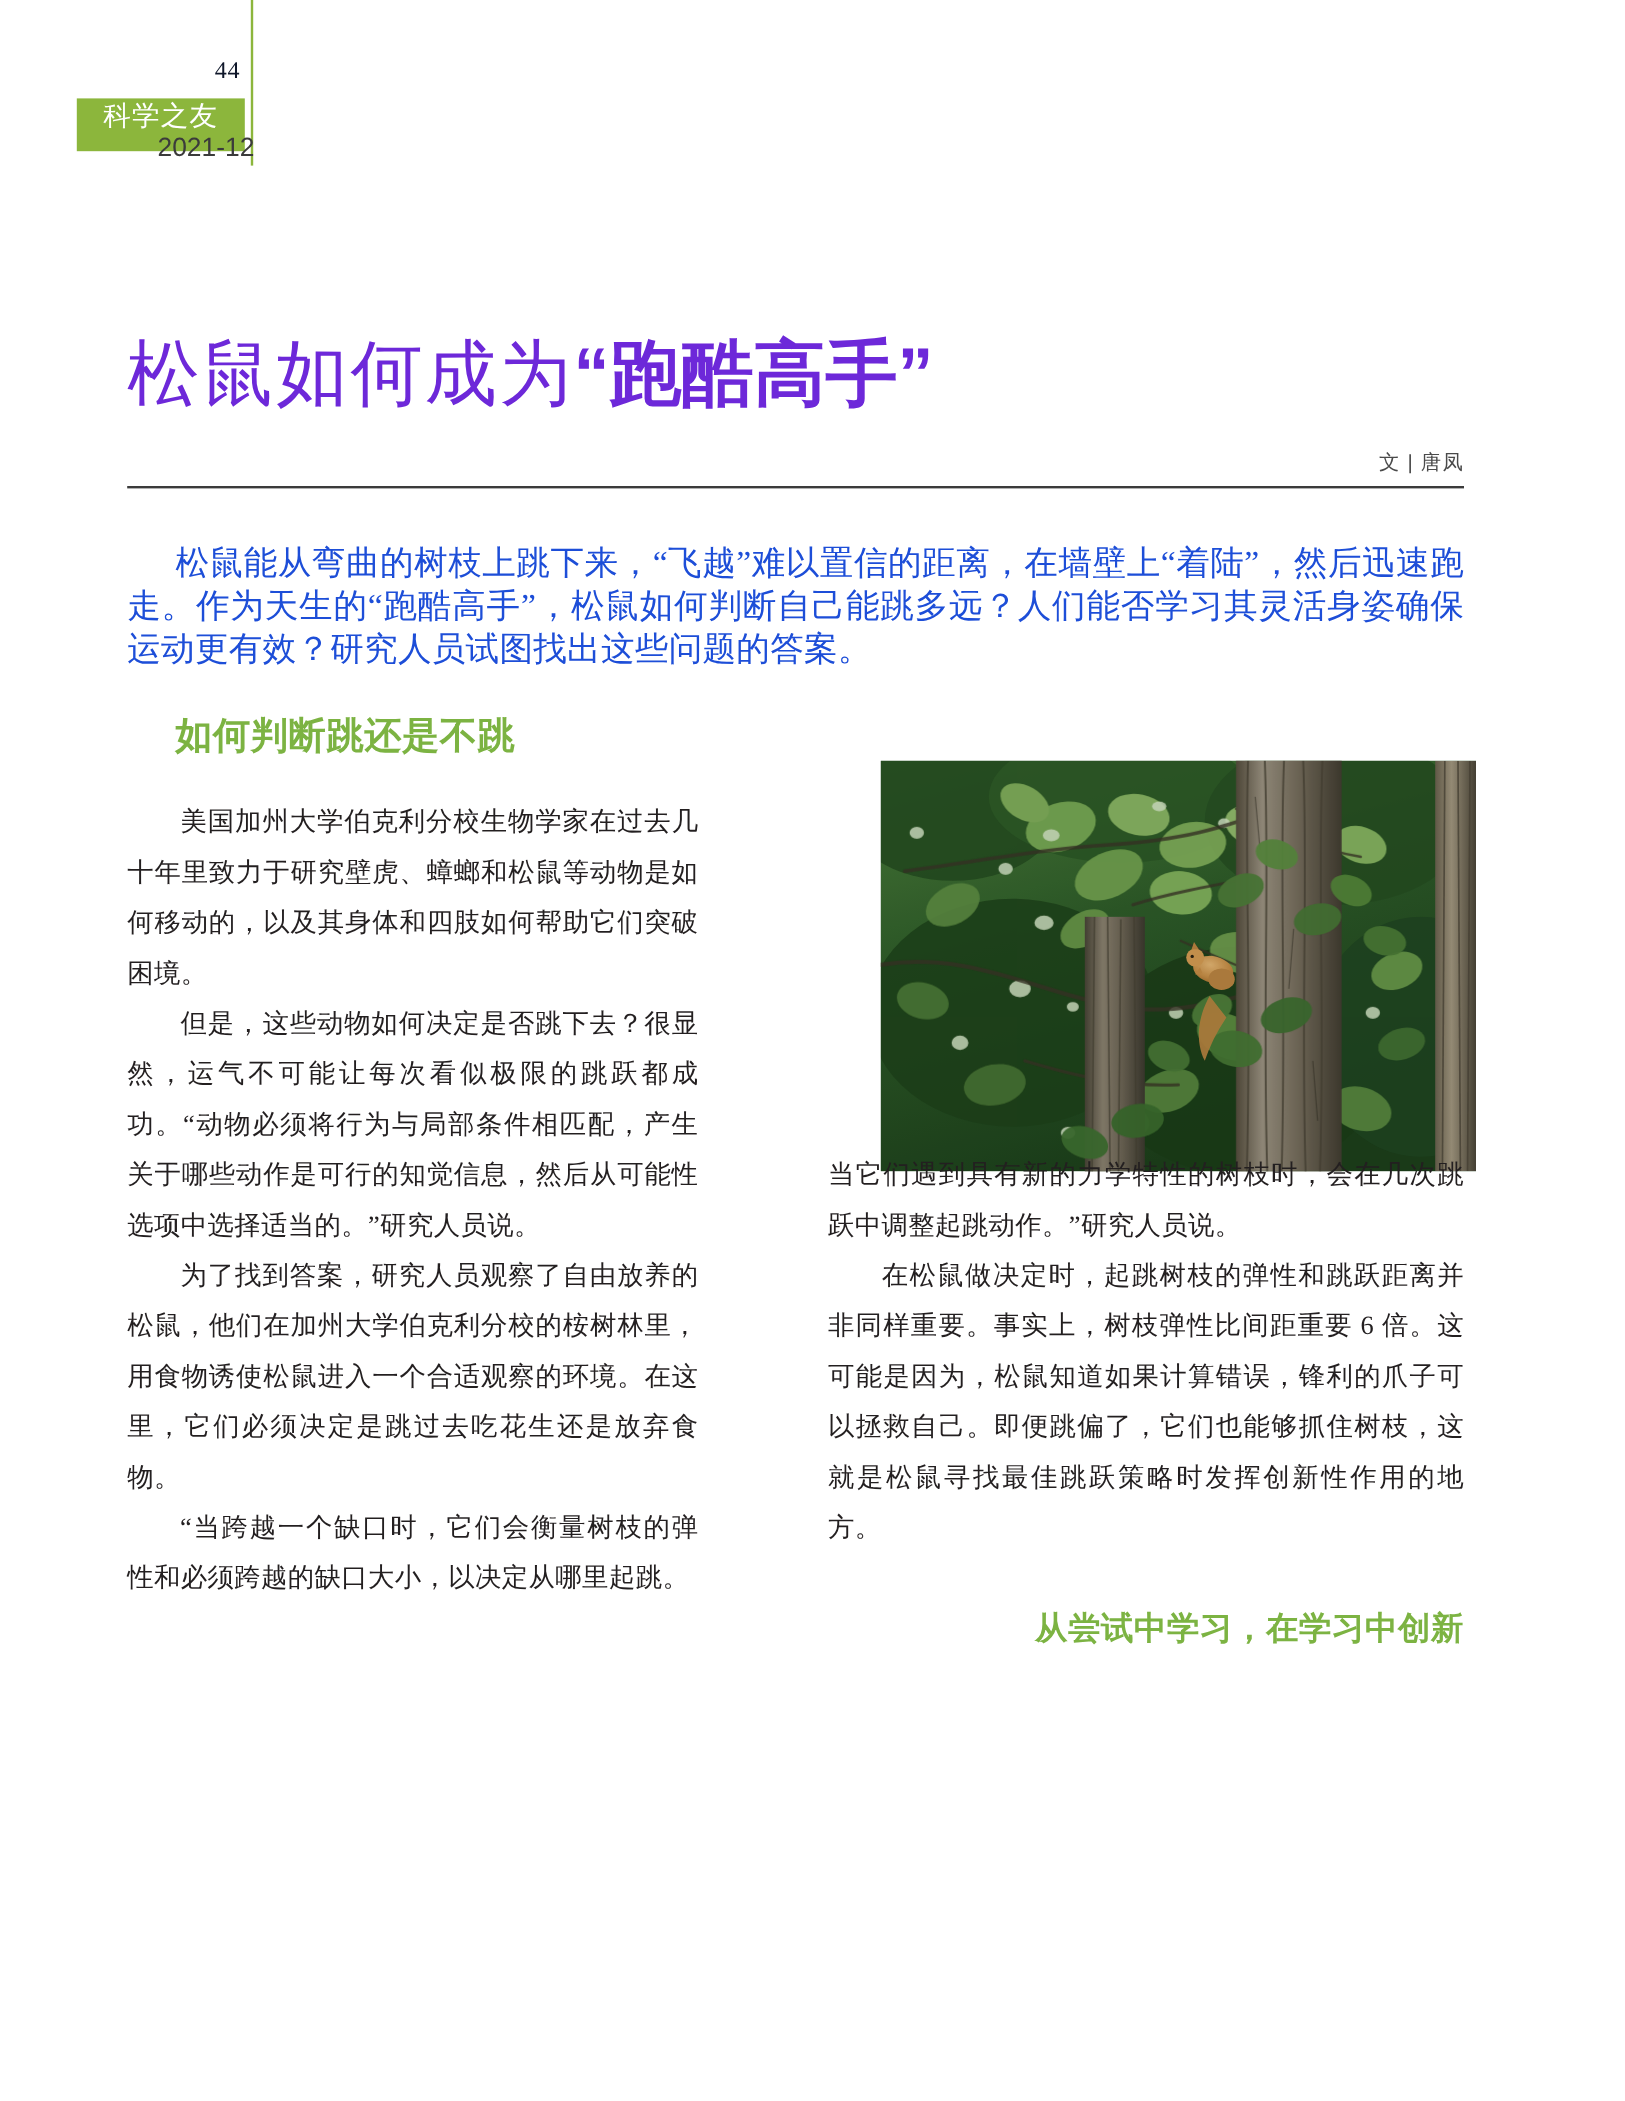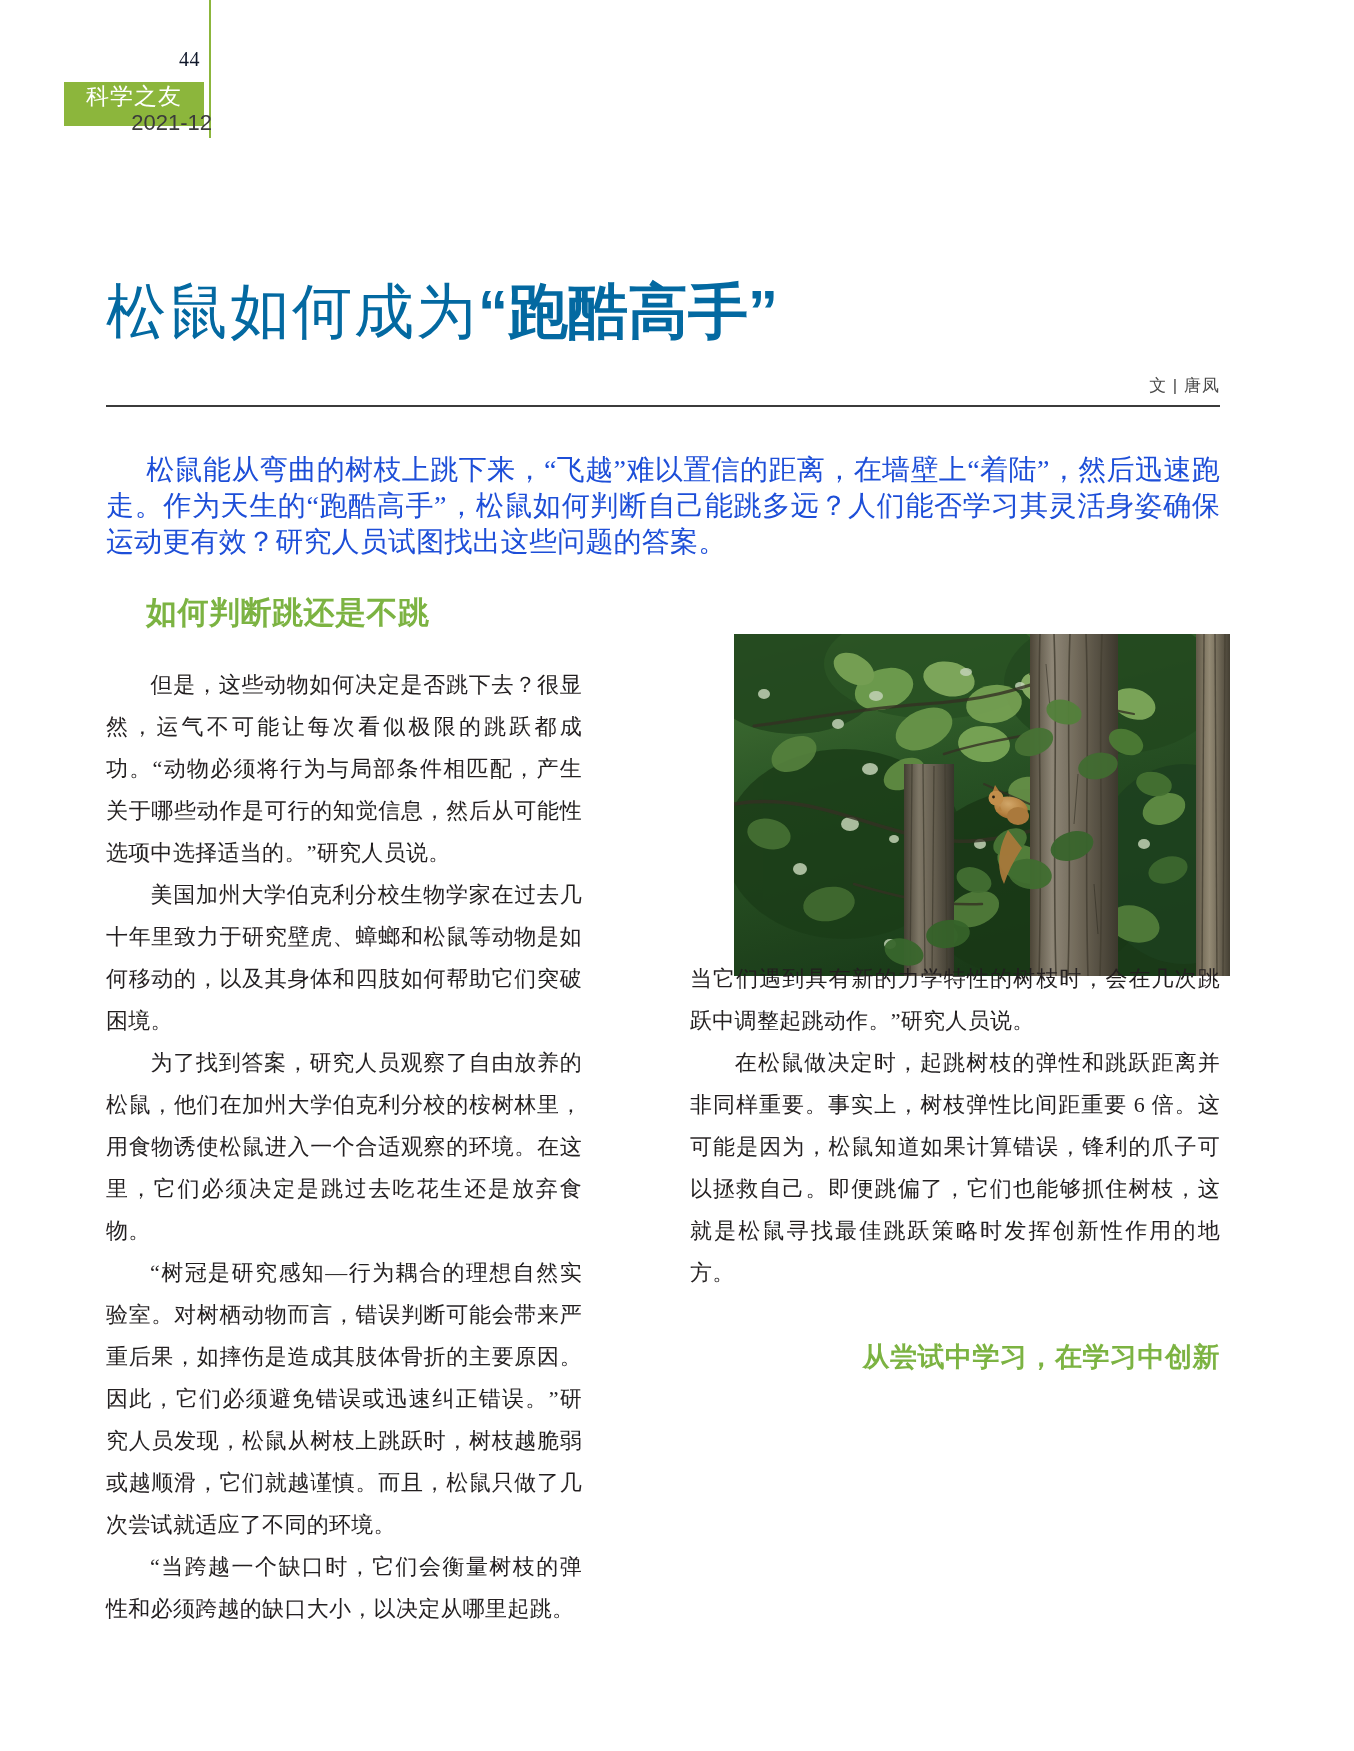--- a/index.html
+++ b/index.html
@@ -71,21 +71,21 @@
   
   #article-title {
     position: absolute;
     left: 106px;
     top: 236px;
     width: 1050px;
     font-family: "Liberation Sans", sans-serif;
     font-weight: bold;
     font-size: 60px;
     line-height: 72px;
-    color: #0369a1;
+    color: #6d28d9;
     white-space: nowrap;
   }
   #article-title .title-plain { font-weight: normal; letter-spacing: 2px; }
   #article-title .title-quoted { font-weight: bold; letter-spacing: 0px; }
 
   #byline {
     position: absolute;
     right: 134px;
     top: 376px;
     font-family: "Liberation Sans", sans-serif;
@@ -355,24 +355,23 @@
       </g>
 
       <rect x="0" y="0" width="496" height="342" fill="#0c2410" opacity="0.10"></rect>
     </svg>
   </div>
 </figure>
 
 <div class="col" id="col-left">
   <h2 class="section-heading">如何判断跳还是不跳</h2>
 
+  <p class="body-para"><span class="indent"></span><span>美国加州大学伯克利分校生物学家在过去几十年里致力于研究壁虎、蟑螂和松鼠等动物是如何移动的，以及其身体和四肢如何帮助它们突破困境。</span></p>
   <p class="body-para"><span class="indent"></span><span>但是，这些动物如何决定是否跳下去？很显然，运气不可能让每次看似极限的跳跃都成功。“动物必须将行为与局部条件相匹配，产生关于哪些动作是可行的知觉信息，然后从可能性选项中选择适当的。”研究人员说。</span></p>
-  <p class="body-para"><span class="indent"></span><span>美国加州大学伯克利分校生物学家在过去几十年里致力于研究壁虎、蟑螂和松鼠等动物是如何移动的，以及其身体和四肢如何帮助它们突破困境。</span></p>
   <p class="body-para"><span class="indent"></span><span>为了找到答案，研究人员观察了自由放养的松鼠，他们在加州大学伯克利分校的桉树林里，用食物诱使松鼠进入一个合适观察的环境。在这里，它们必须决定是跳过去吃花生还是放弃食物。</span></p>
-  <p class="body-para"><span class="indent"></span><span>“树冠是研究感知—行为耦合的理想自然实验室。对树栖动物而言，错误判断可能会带来严重后果，如摔伤是造成其肢体骨折的主要原因。因此，它们必须避免错误或迅速纠正错误。”研究人员发现，松鼠从树枝上跳跃时，树枝越脆弱或越顺滑，它们就越谨慎。而且，松鼠只做了几次尝试就适应了不同的环境。</span></p>
   <p class="body-para"><span class="indent"></span><span>“当跨越一个缺口时，它们会衡量树枝的弹性和必须跨越的缺口大小，以决定从哪里起跳。</span></p>
 </div>
 
 <div class="col" id="col-right">
   <div style="height:362px"></div>
 
   <p class="body-para"><span>当它们遇到具有新的力学特性的树枝时，会在几次跳跃中调整起跳动作。”研究人员说。</span></p>
   <p class="body-para"><span class="indent"></span><span>在松鼠做决定时，起跳树枝的弹性和跳跃距离并非同样重要。事实上，树枝弹性比间距重要 6 倍。这可能是因为，松鼠知道如果计算错误，锋利的爪子可以拯救自己。即便跳偏了，它们也能够抓住树枝，这就是松鼠寻找最佳跳跃策略时发挥创新性作用的地方。</span></p>
 
   <h2 class="section-heading-2">从尝试中学习，在学习中创新</h2>

